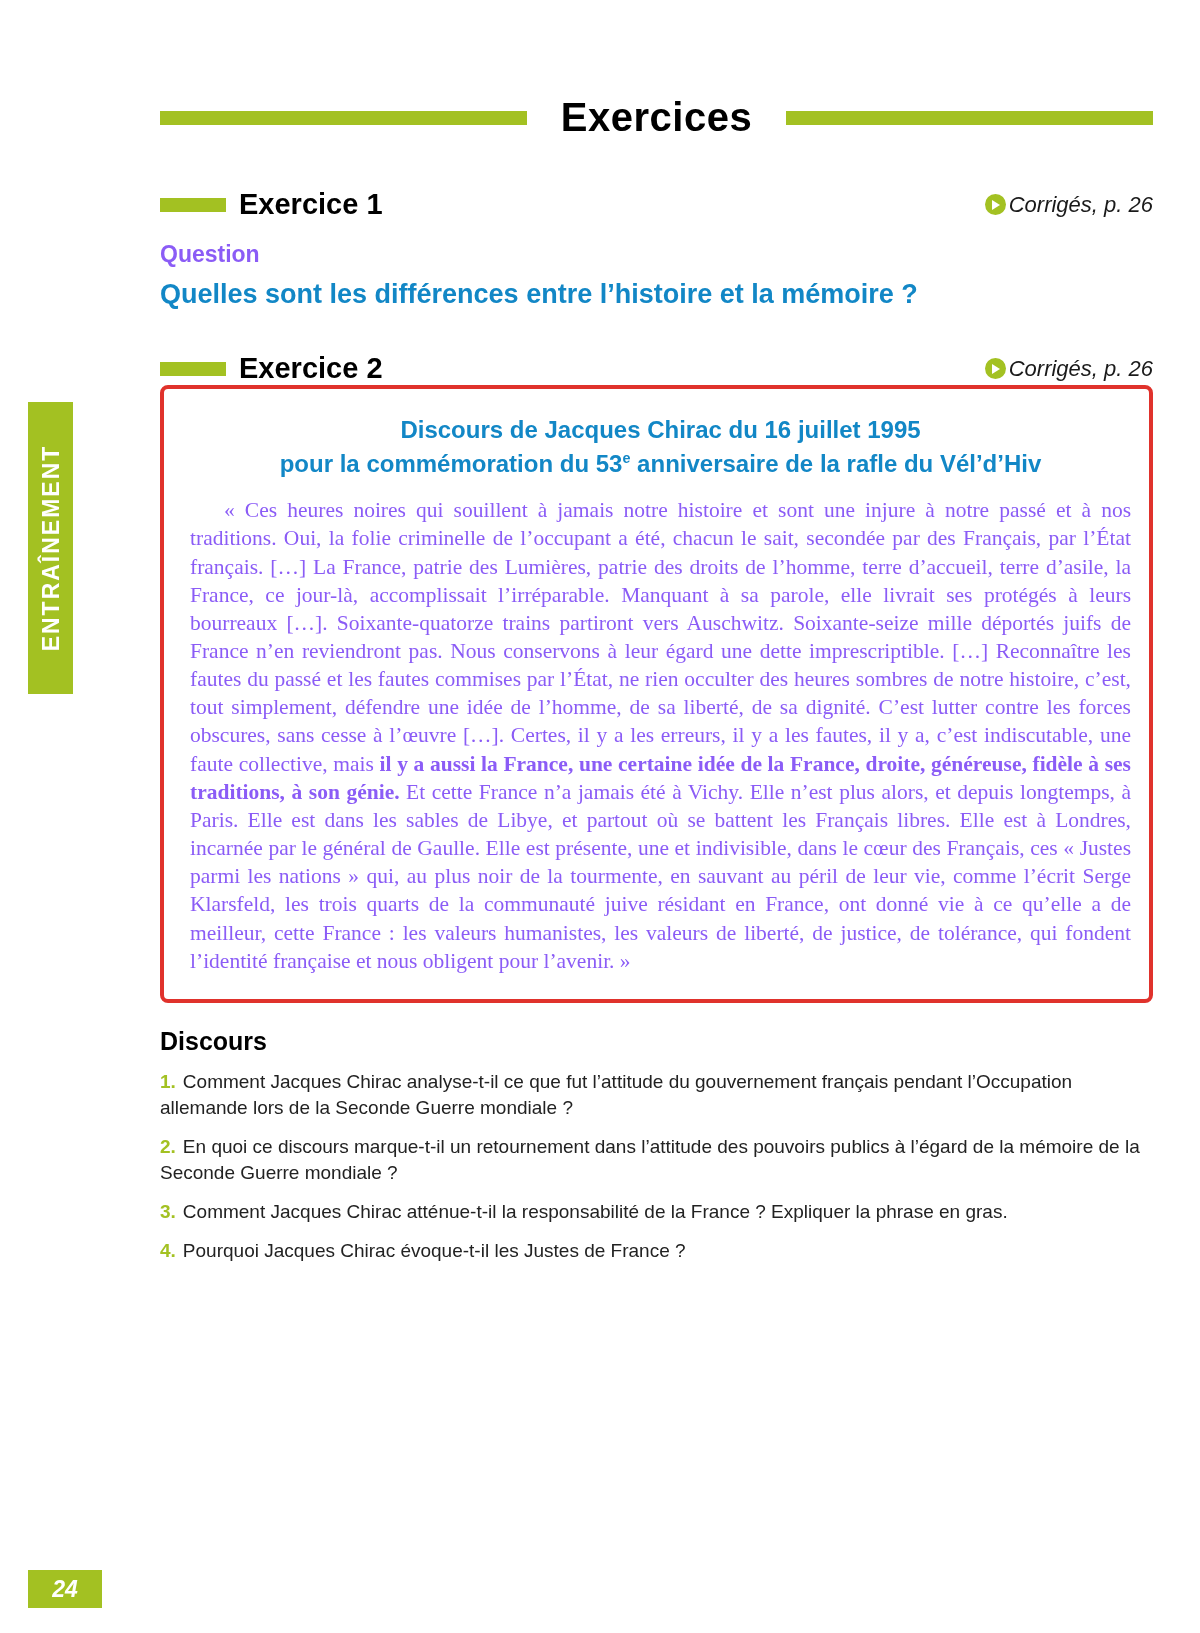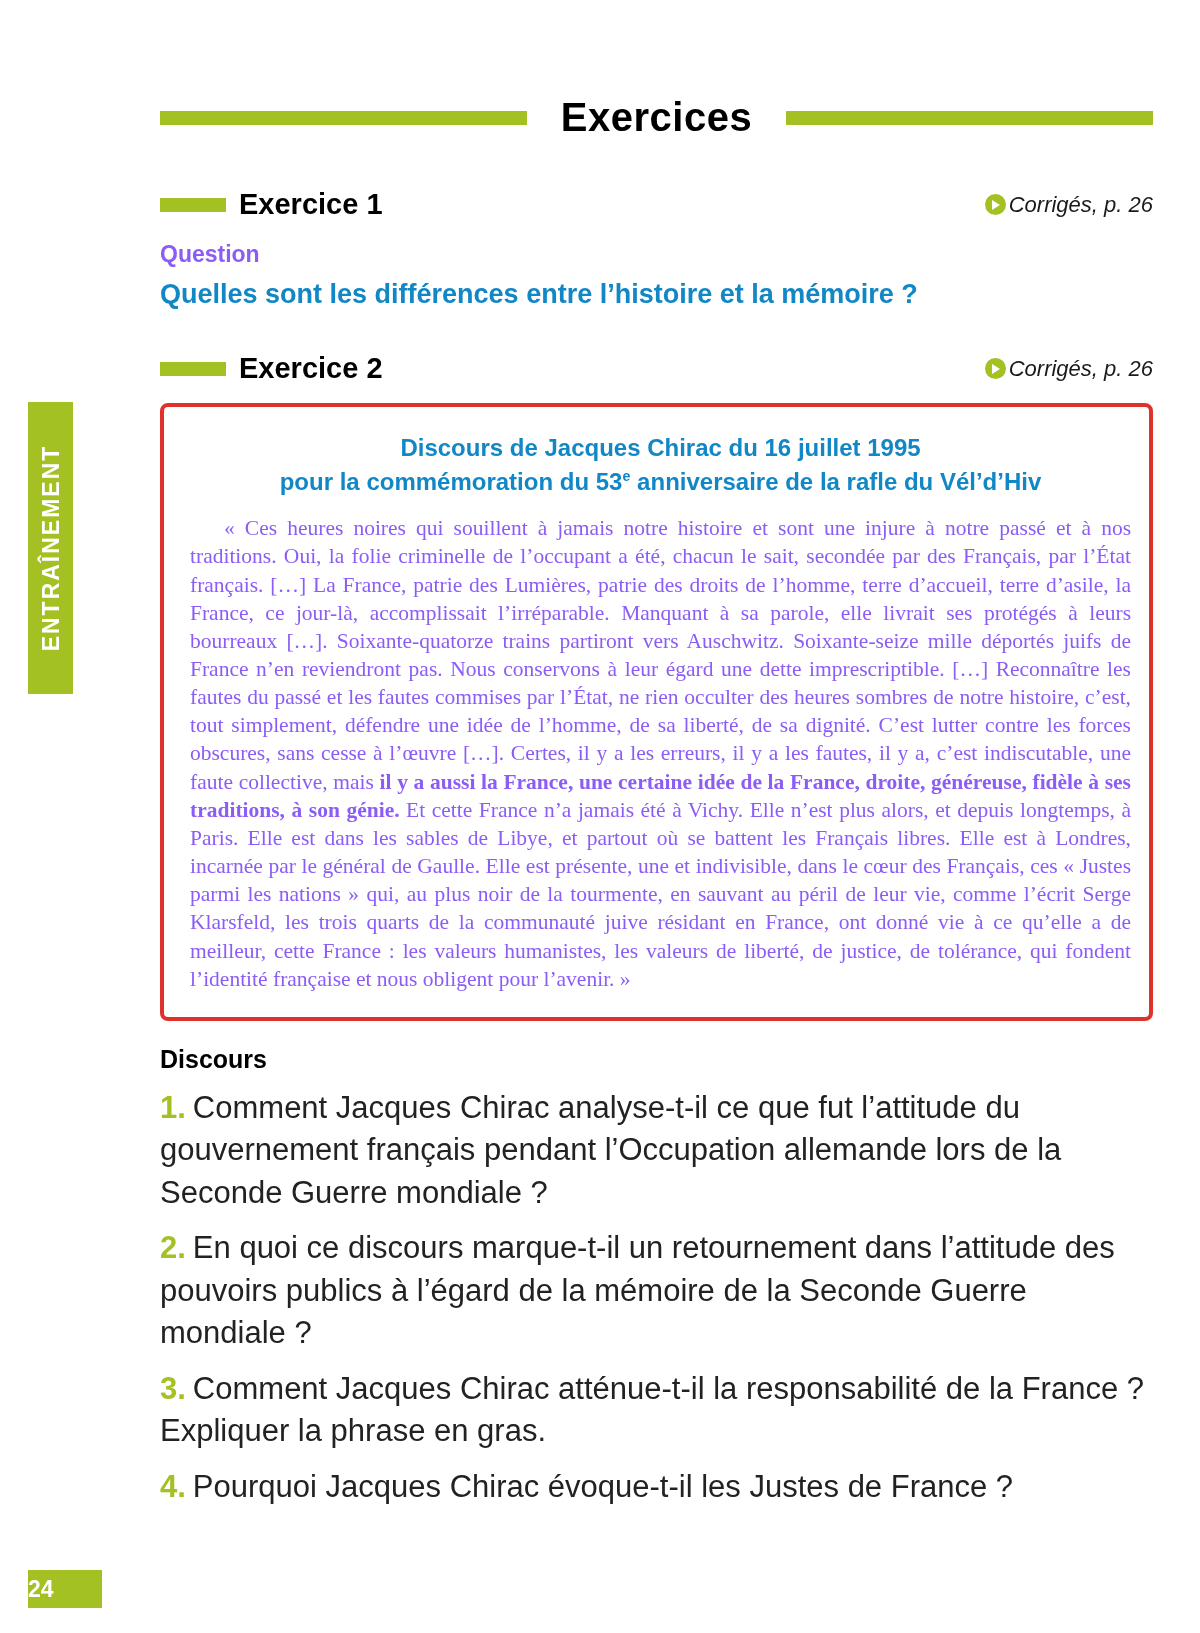--- a/index.html
+++ b/index.html
@@ -33,21 +33,21 @@
     color:#fff;font-weight:bold;
     font-size:23px;letter-spacing:2px;
   }
 
   
   .page-num{
     position:absolute;left:28px;top:1570px;
     width:74px;height:38px;
     background:var(--green);
     color:#fff;font-weight:bold;font-size:23px;
-    display:flex;align-items:center;
+    display:flex;align-items:center;justify-content:center;font-style:italic;
   }
 
   .content{
     position:absolute;left:160px;top:0;
     width:993px;
   }
 
   
   .page-header{
     margin-top:95px;
@@ -85,21 +85,20 @@
   }
 
   .question-label{margin-top:20px;font-size:23px;font-weight:bold;color:#8b5cf6;}
   .blue-question{
     margin-top:11px;
     font-size:27px;font-weight:bold;color:var(--blue);
   }
 
   
   .doc-box{
-    margin-top:18px;
     border:4px solid var(--red);
     border-radius:8px;
     padding:24px 18px 24px 26px;
     background:#fff;
   }
   .doc-title{
     text-align:center;
     color:var(--blue);
     font-weight:bold;font-size:24px;line-height:1.4;
   }
@@ -112,21 +111,21 @@
     text-indent:34px;
     color:#8b5cf6;
     hyphens:auto;
   }
   .speech strong{font-weight:bold;}
 
   
   .questions-label{margin-top:24px;font-size:25px;font-weight:bold;color:#000;}
   .q-item{
     margin-top:13px;
-    font-size:31px;line-height:1.37;color:#222;
+    font-size:19px;line-height:1.37;color:#222;
   }
   .q-num{font-weight:bold;color:var(--green);margin-right:7px;}
 </style>
 </head>
 <body>
 
 <div class="page">
 
   <div class="side-tab">
     <span>ENTRAÎNEMENT</span>

